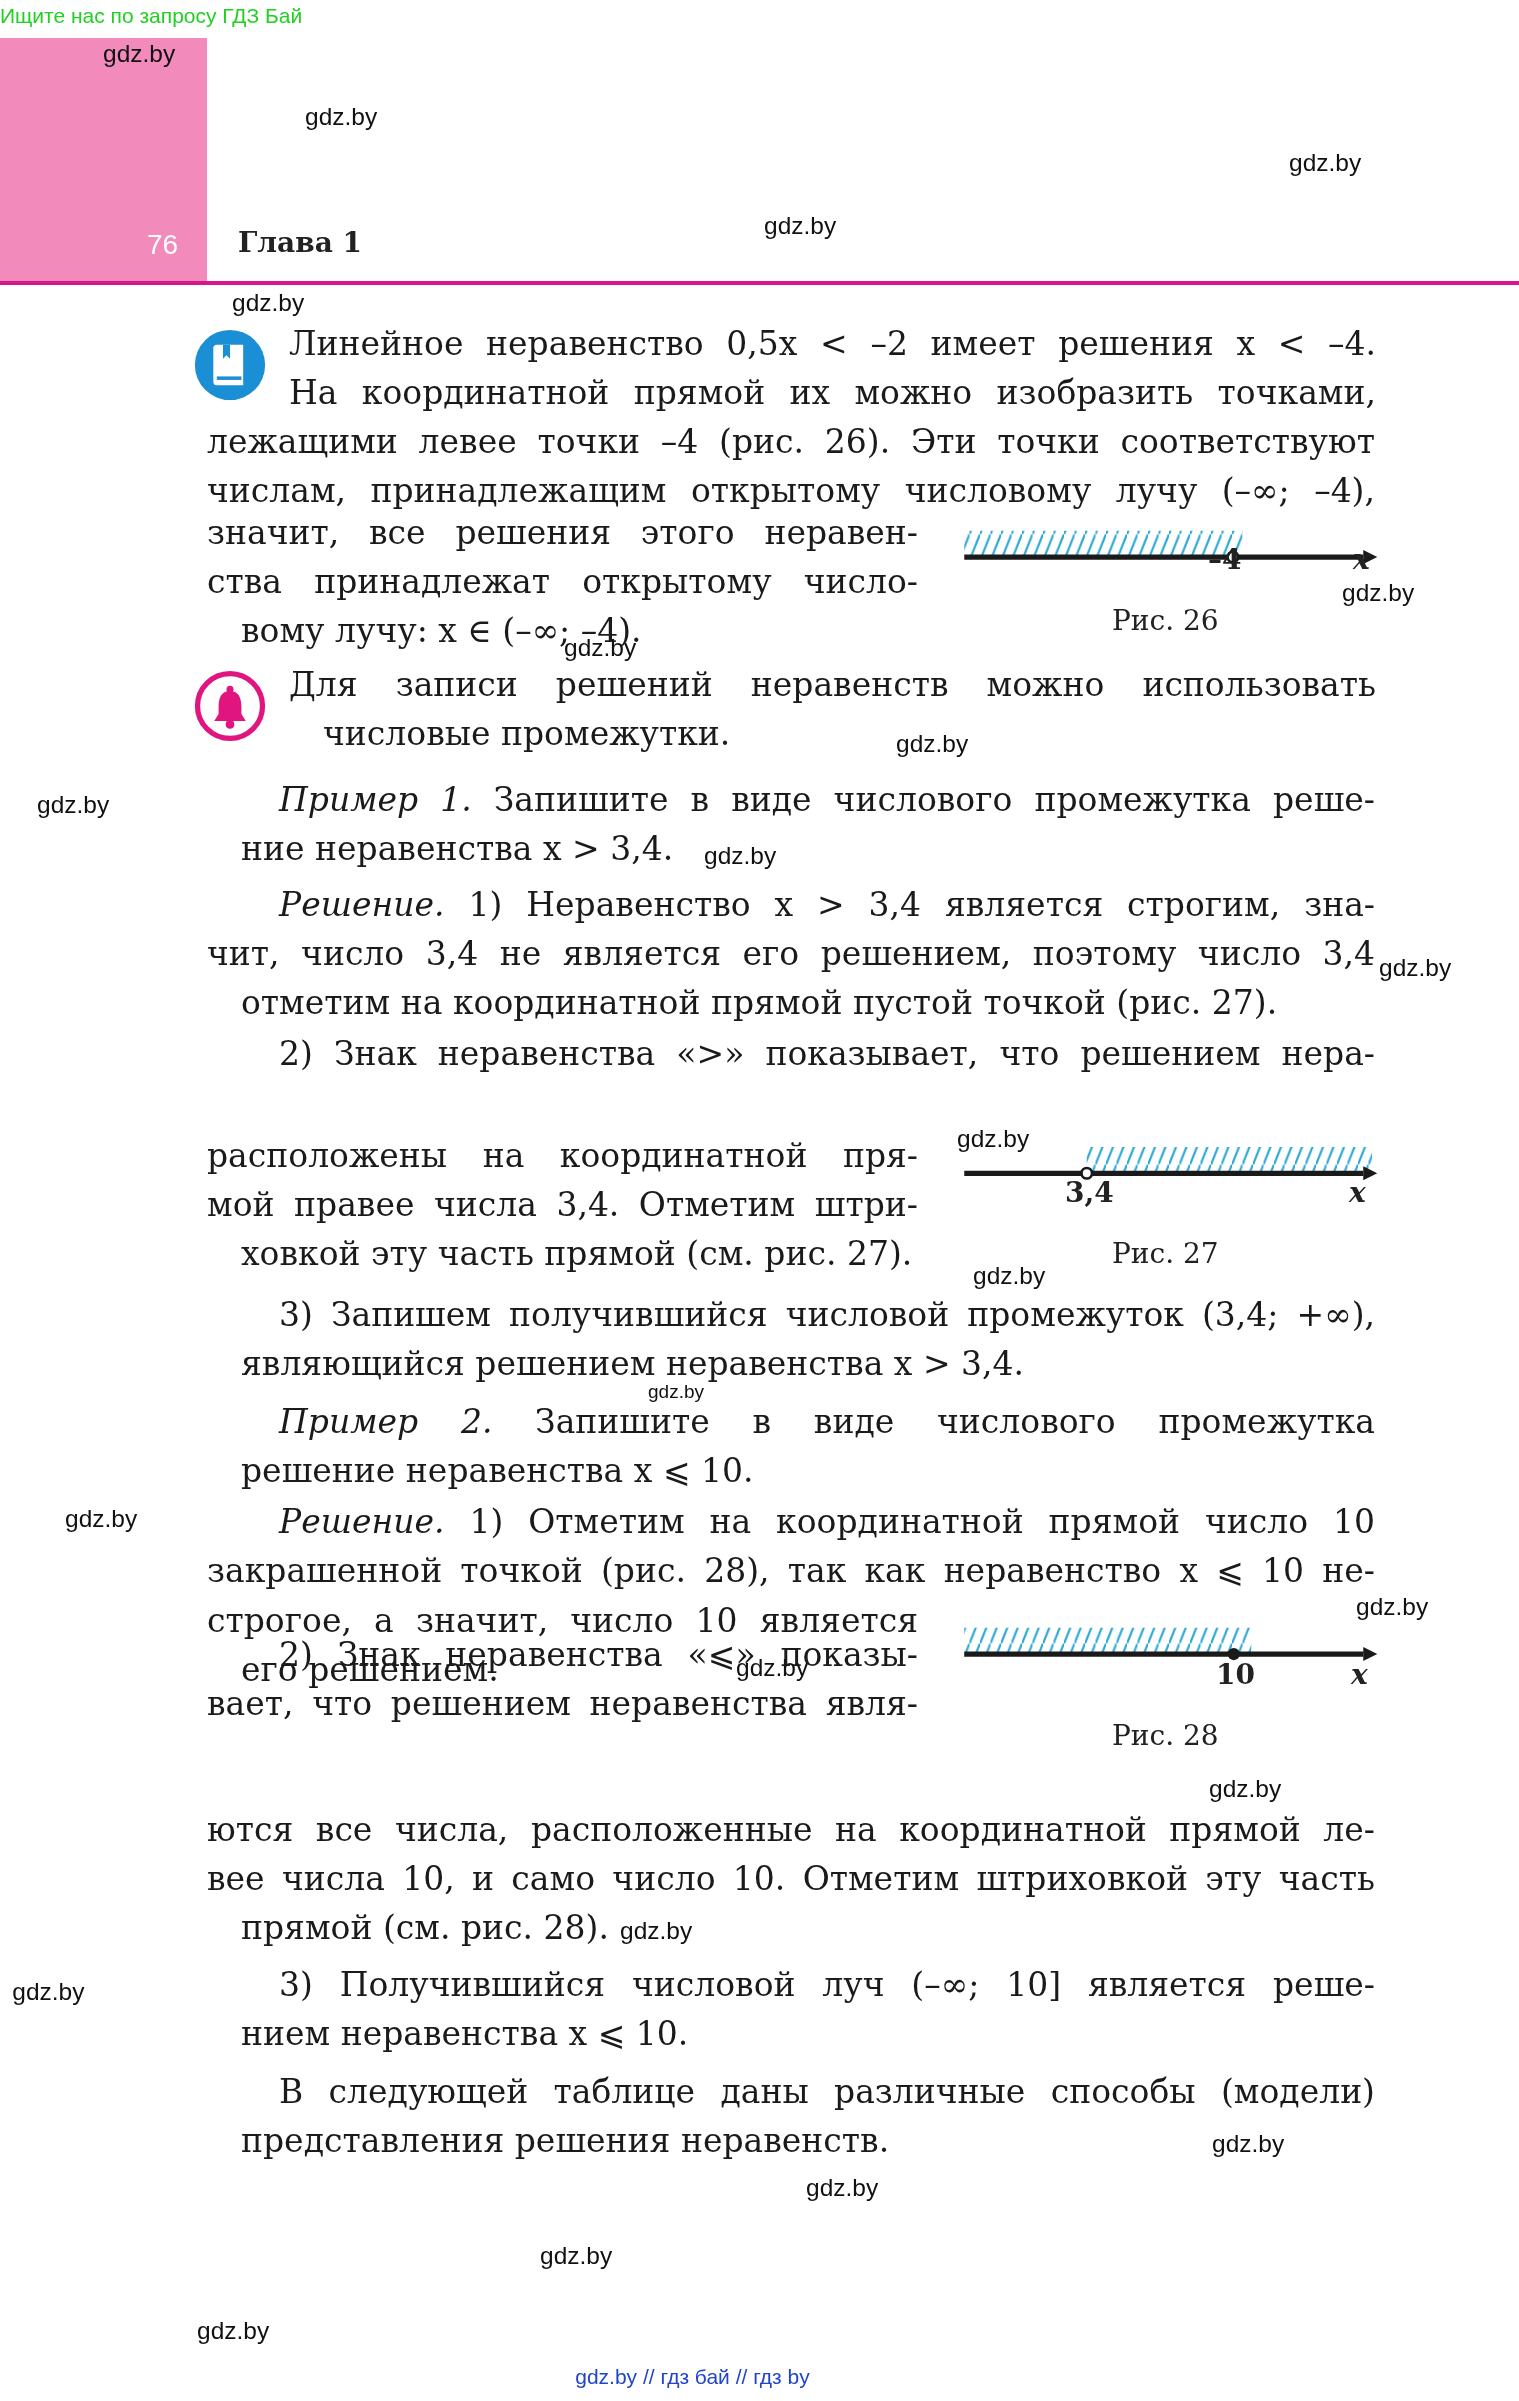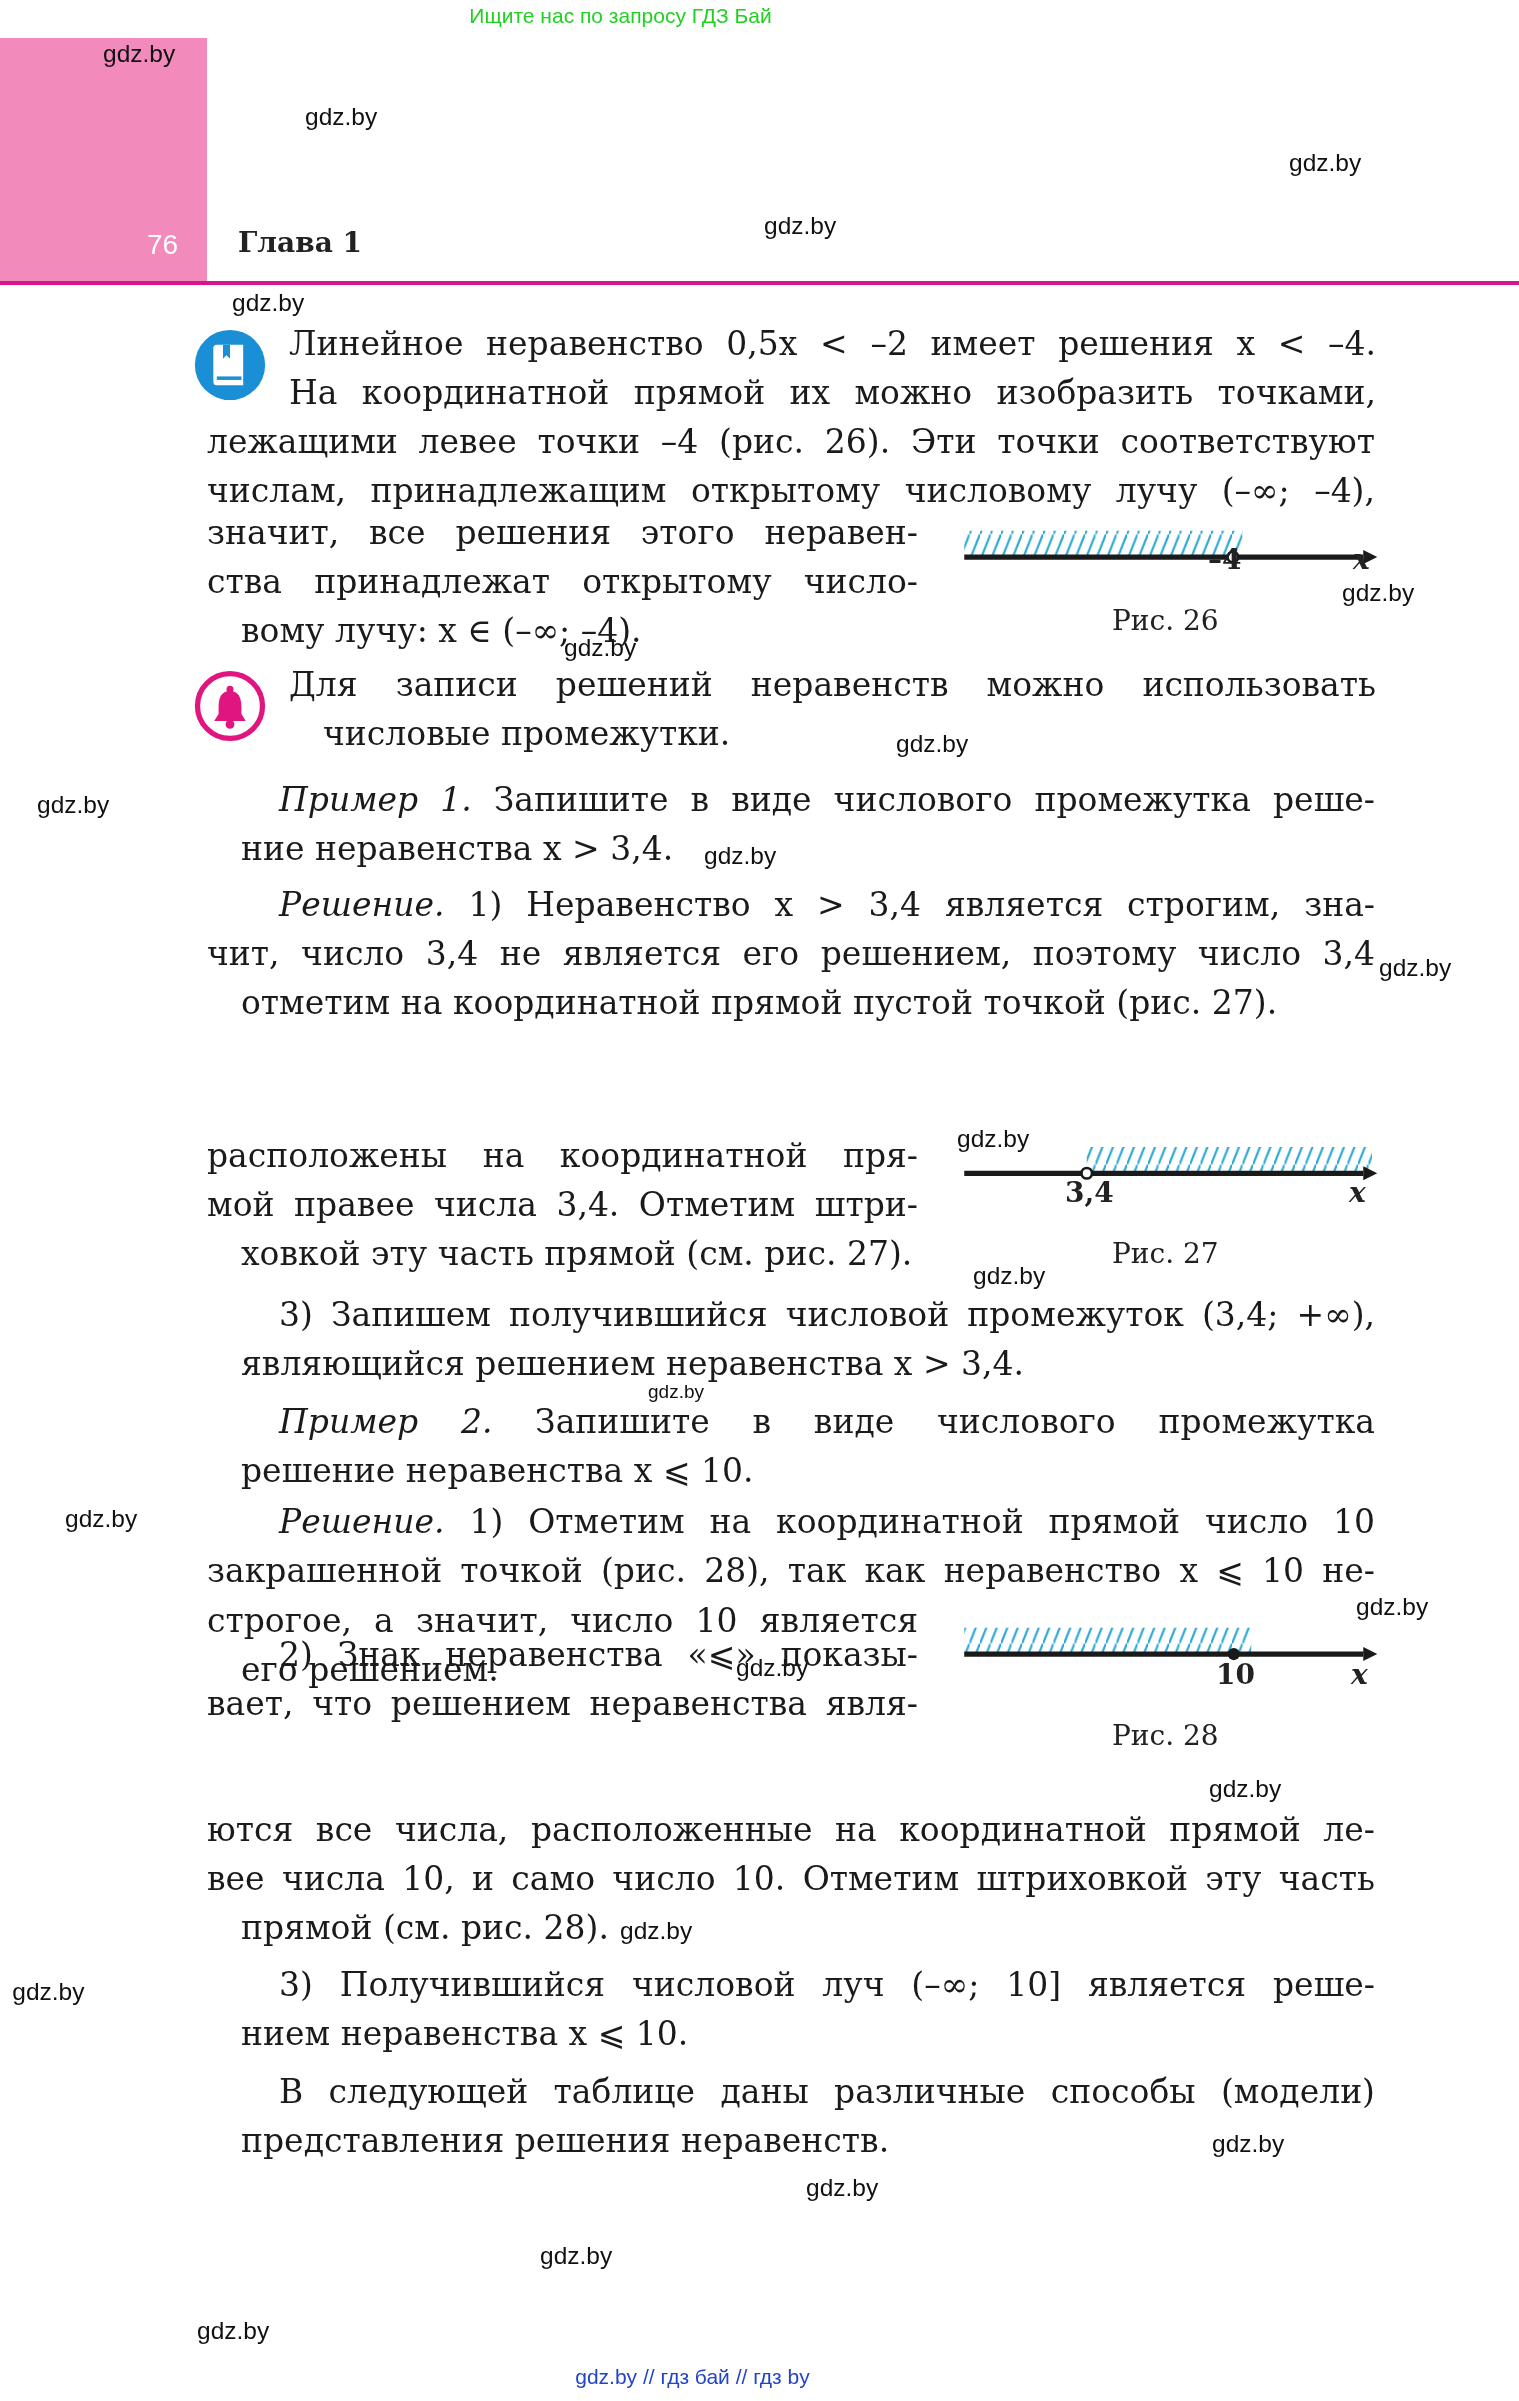--- a/index.html
+++ b/index.html
@@ -1,18 +1,18 @@
 <!DOCTYPE html>
 <html style="font-size:14px"><head>
 <meta charset="utf-8">
 <style>
   html,body{margin:0;padding:0;background:#ffffff;}
   body{width:1519px;height:2401px;position:relative;overflow:hidden;
        font-family:"DejaVu Serif","Liberation Serif",serif;color:#1a1a1a;}
-  .topnote{position:absolute;top:3.5px;left:0;width:1241px;text-align:center;
+  .topnote{position:absolute;top:3.5px;left:0;width:1241px;text-align:left;
            font-family:"Liberation Sans",sans-serif;font-size:21px;color:#22d022;}
   .pinkbar{position:absolute;left:0;top:38px;width:207px;height:243px;background:#f28bbb;}
   .pagenum{position:absolute;left:147px;top:229px;font-family:"Liberation Sans",sans-serif;
            font-weight:normal;font-size:28px;color:#ffffff;}
   .chapter{position:absolute;left:238px;top:226px;font-weight:bold;font-size:28px;color:#222;}
   .rule{position:absolute;left:0;top:281px;width:1519px;height:3.5px;background:#d6168a;}
   .wm{position:absolute;font-family:"Liberation Sans",sans-serif;font-size:24.5px;color:#111;}
   .wm.small{font-size:19px;}
   .para{position:absolute;left:207px;width:1168px;font-size:33px;line-height:49px;
         text-align:justify;}
@@ -112,20 +112,21 @@
 <div class="para" style="top:775px">
   <span class="line indent"><span class="ital">Пример 1.</span><span> Запишите в виде числового промежутка реше-</span></span>
   <span class="line last">ние неравенства x &gt; 3,4.</span>
 </div>
 <div class="para" style="top:880px">
   <span class="line indent"><span class="ital">Решение.</span><span> 1) Неравенство x &gt; 3,4 является строгим, зна-</span></span>
   <span class="line">чит, число 3,4 не является его решением, поэтому число 3,4</span>
   <span class="line last">отметим на координатной прямой пустой точкой (рис. 27).</span>
 </div>
 <div class="para" style="top:1029px">
+  <span class="line indent">2) Знак неравенства «&gt;» показывает, что решением нера-</span>
 </div>
 <div class="para narrow" style="top:1131px;width:711px">
   <span class="line">расположены на координатной пря-</span>
   <span class="line">мой правее числа 3,4. Отметим штри-</span>
   <span class="line last">ховкой эту часть прямой (см. рис. 27).</span>
 </div>
 
 <svg class="fig" style="left:959px;top:1138px" width="420" height="53" viewBox="0 0 480 60">
   <defs>
     <pattern id="hatch2" width="12" height="30" patternUnits="userSpaceOnUse">

